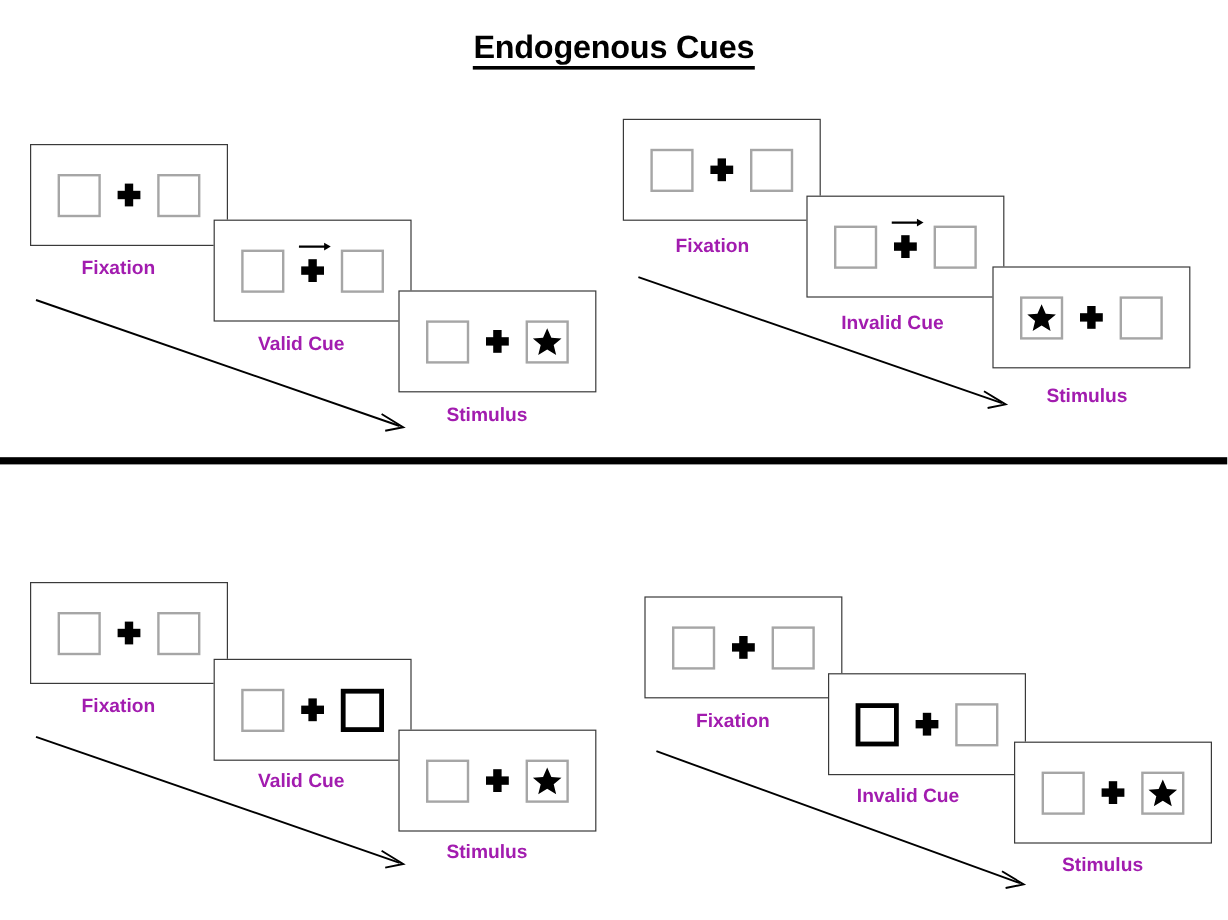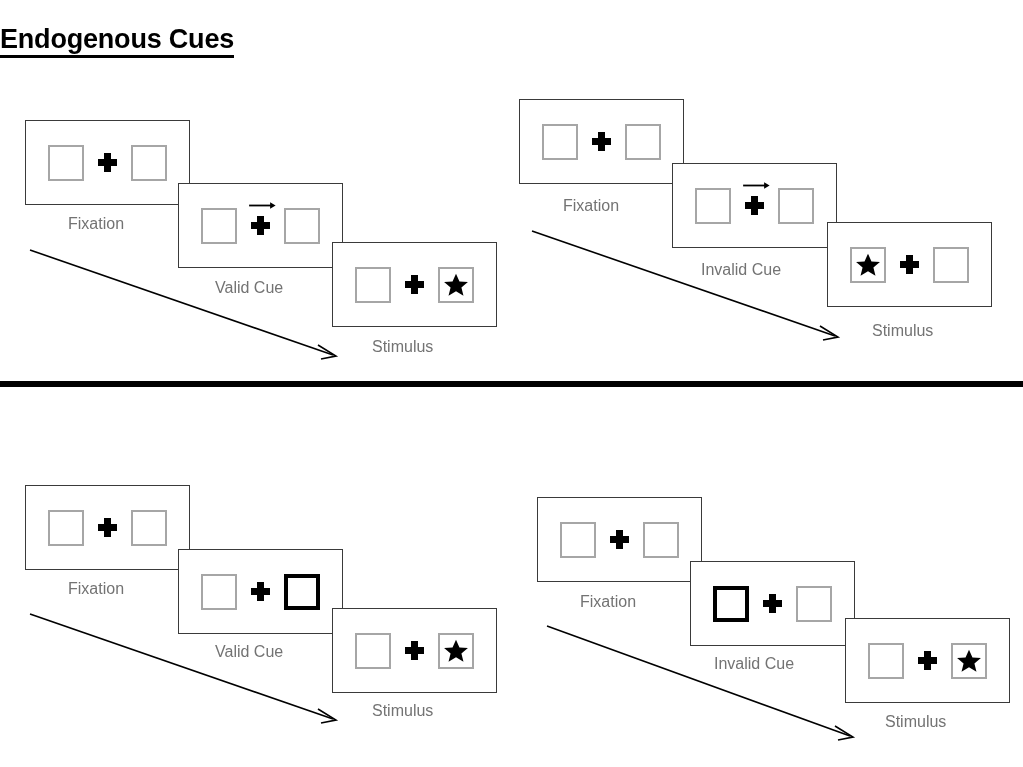--- a/index.html
+++ b/index.html
@@ -15,20 +15,21 @@
     width: 1023px;
     height: 767px;
     background: #ffffff;
     overflow: hidden;
   }
 
   
   .section-title {
     position: absolute;
     width: 100%;
+    text-align: center;
     font-weight: bold;
     font-size: 27px;
     color: #000000;
     letter-spacing: -0.2px;
   }
   .section-title span {
     border-bottom: 3px solid #000000;
     padding-bottom: 1px;
   }
   #title-endogenous { top: 24px; left: 0; }
@@ -119,23 +120,23 @@
   .center-col {
     position: relative;
     display: flex;
     align-items: center;
     justify-content: center;
   }
 
   
   .stage-label {
     position: absolute;
-    font-weight: normal;
+    font-weight: bold;
     font-size: 16px;
-    color: #737373;
+    color: #a21caf;
     white-space: nowrap;
   }
 
   
   .flow-arrow {
     position: absolute;
     pointer-events: none;
   }
 </style>
 </head>

